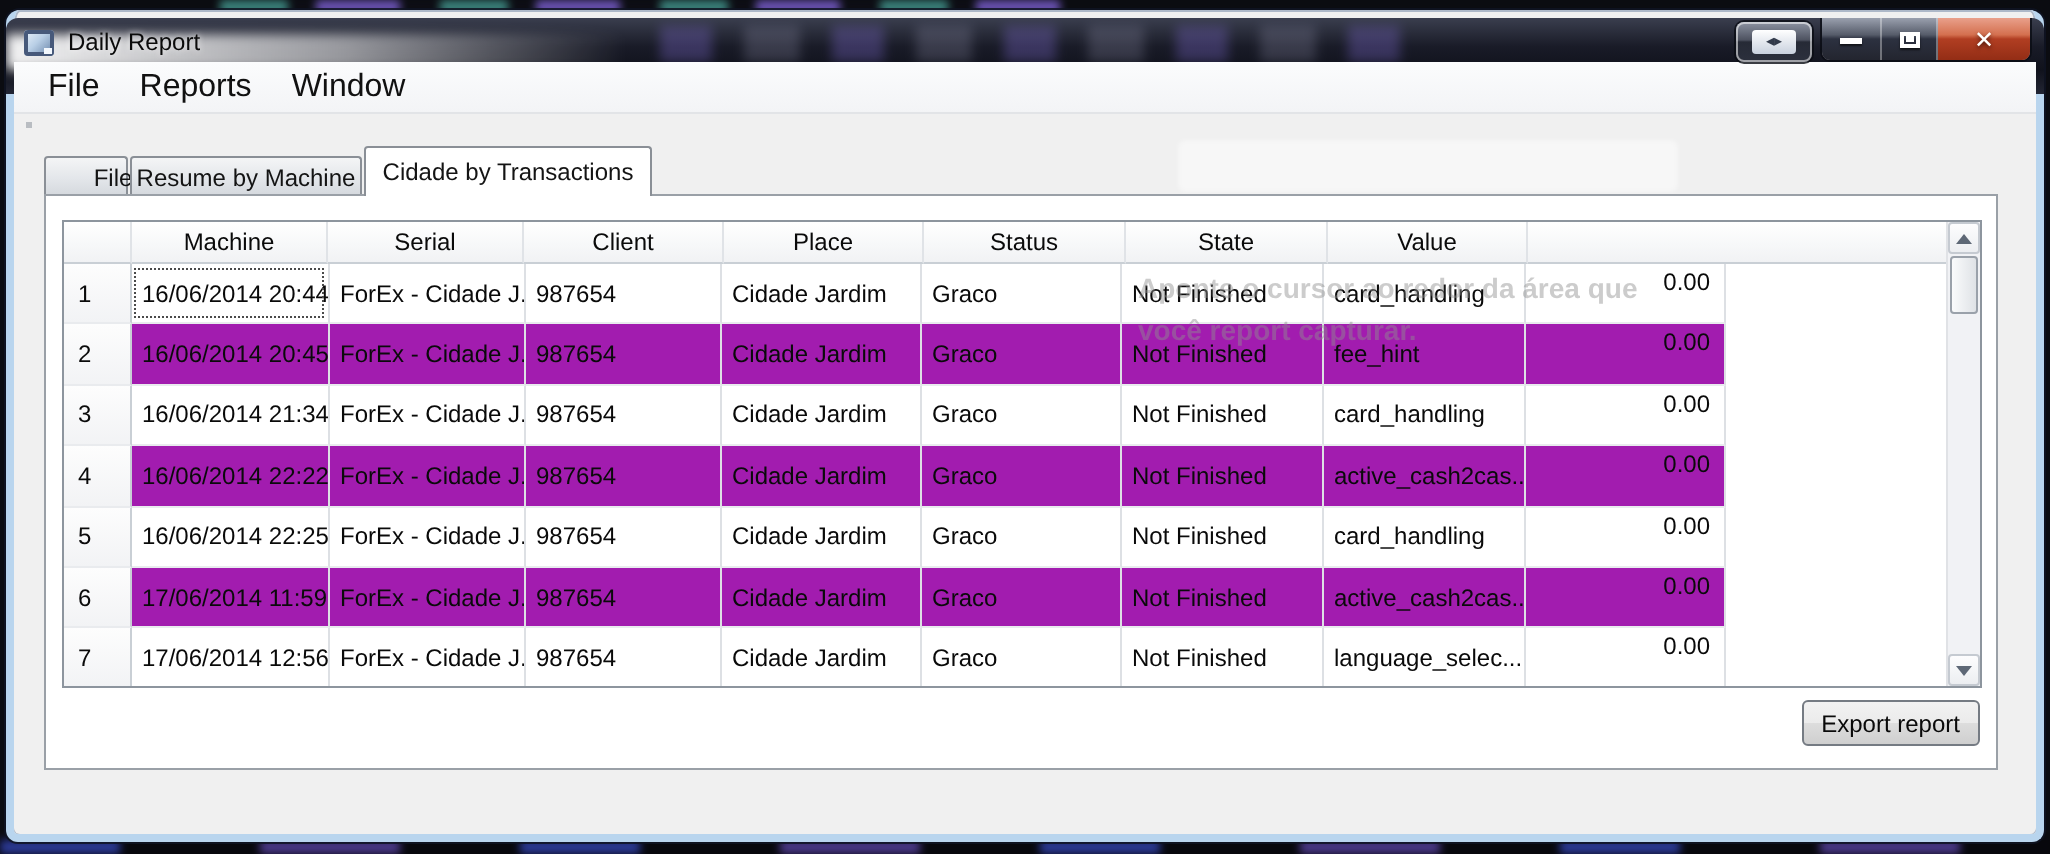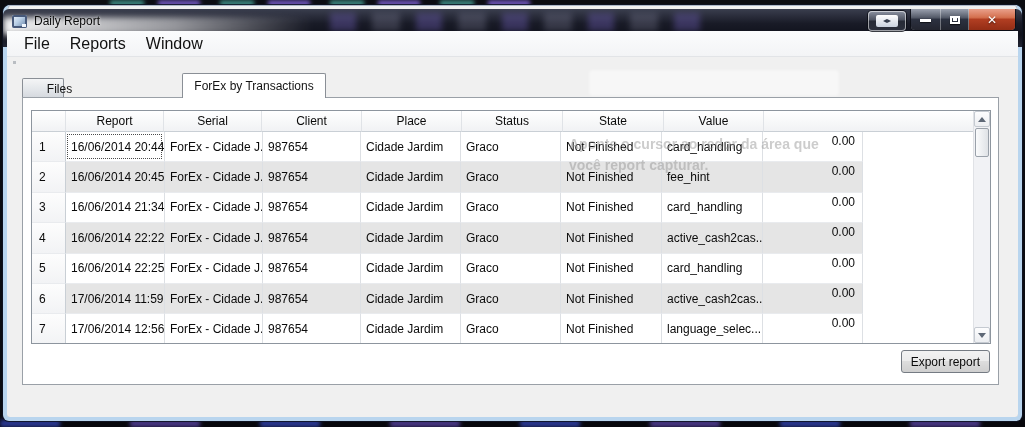--- a/index.html
+++ b/index.html
@@ -83,21 +83,21 @@
 
   
   .grid { position:absolute; left:8px; top:12px; width:960px; height:234px; border:1px solid #8d959e; background:#fff; display:flex; }
   .grid-main { flex:1; display:flex; flex-direction:column; overflow:hidden; }
   .grid-header { display:flex; height:21px; flex:0 0 21px; }
   .hcell { display:flex; align-items:center; justify-content:center; font-size:12px; color:#0a0a0a;
     background:linear-gradient(180deg,#ffffff 0%,#f7f8f9 55%,#f1f2f4 100%);
     border-right:1px solid #e0e3e7; border-bottom:1px solid #c9cfd5; }
   .hcell.c-fill { border-right:none; }
   .grid-row { display:flex; height:30.4px; flex:0 0 30.4px; background:#fff; }
-  .grid-row.alt .cell { background:#e5e5e5; }
+  .grid-row.alt .cell { background:#a21caf; }
   .grid-row.alt .cell.rowhead, .grid-row.alt .cell.c-fill { background:#fff; }
   .cell { display:flex; align-items:center; font-size:12px; color:#0a0a0a; padding-left:5px;
     border-right:1px solid #dde0e4; border-bottom:1px solid #e9ebee; background:#fff; overflow:hidden; white-space:nowrap; position:relative; }
   .cell.rowhead { background:linear-gradient(180deg,#fdfdfd,#f2f3f5); border-right:1px solid #c9cfd5; padding-left:7px; }
   .grid-row.alt .cell.rowhead { background:linear-gradient(180deg,#fdfdfd,#f2f3f5); }
   .cell.c-value { justify-content:flex-end; align-items:flex-start; padding:2px 7px 0 0; }
   .cell.c-fill { border-right:none; border-bottom:none; background:#fff; }
   .cell.focused::after { content:""; position:absolute; left:1px; right:2px; top:2px; bottom:2px; border:1px dotted #4a4a4a; }
 
   .c-num{width:34px;flex:0 0 34px;} .c-date{width:99px;flex:0 0 99px;} .c-machine{width:98px;flex:0 0 98px;}
@@ -162,29 +162,30 @@
       <div class="menubar">
         <span class="menu-item">File</span>
         <span class="menu-item">Reports</span>
         <span class="menu-item">Window</span>
       </div>
       <div class="grip-dot"></div>
 
       <div class="artifact-rect"></div>
 
       <div class="tab tab-inactive tab-files">Files</div>
-      <div class="tab tab-active">ForEx by Transactions</div>
+      <div class="tab tab-inactive tab-machine">Resume by Machine</div>
+      <div class="tab tab-active">Cidade by Transactions</div>
 
       <div class="tabpage">
 
         <div class="grid">
           <div class="grid-main">
             <div class="grid-header">
                 <div class="hcell c-num"></div>
-                <div class="hcell c-machine">Report</div>
+                <div class="hcell c-machine">Machine</div>
                 <div class="hcell c-serial">Serial</div>
                 <div class="hcell c-client">Client</div>
                 <div class="hcell c-place">Place</div>
                 <div class="hcell c-status">Status</div>
                 <div class="hcell c-state">State</div>
                 <div class="hcell c-value">Value</div>
                 <div class="hcell c-fill"></div>
               </div>
             <div>
                 <div class="grid-row">

